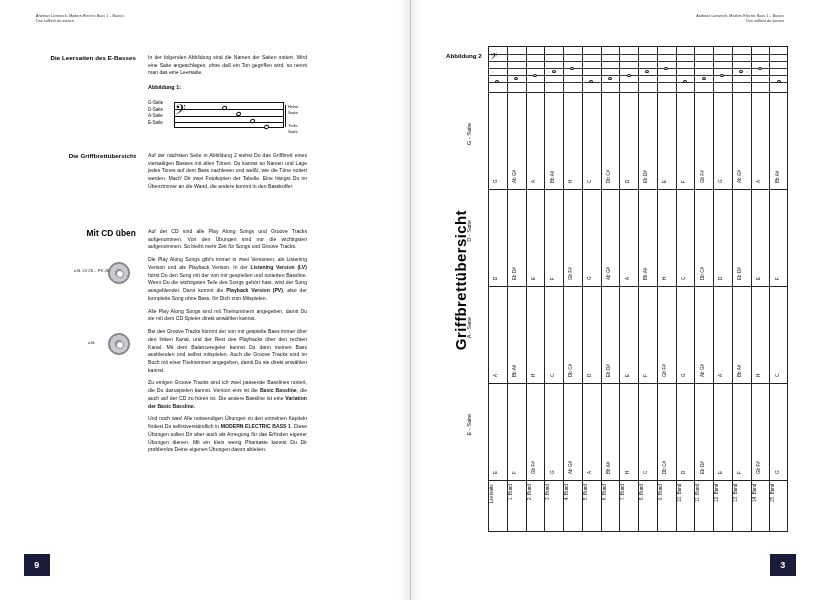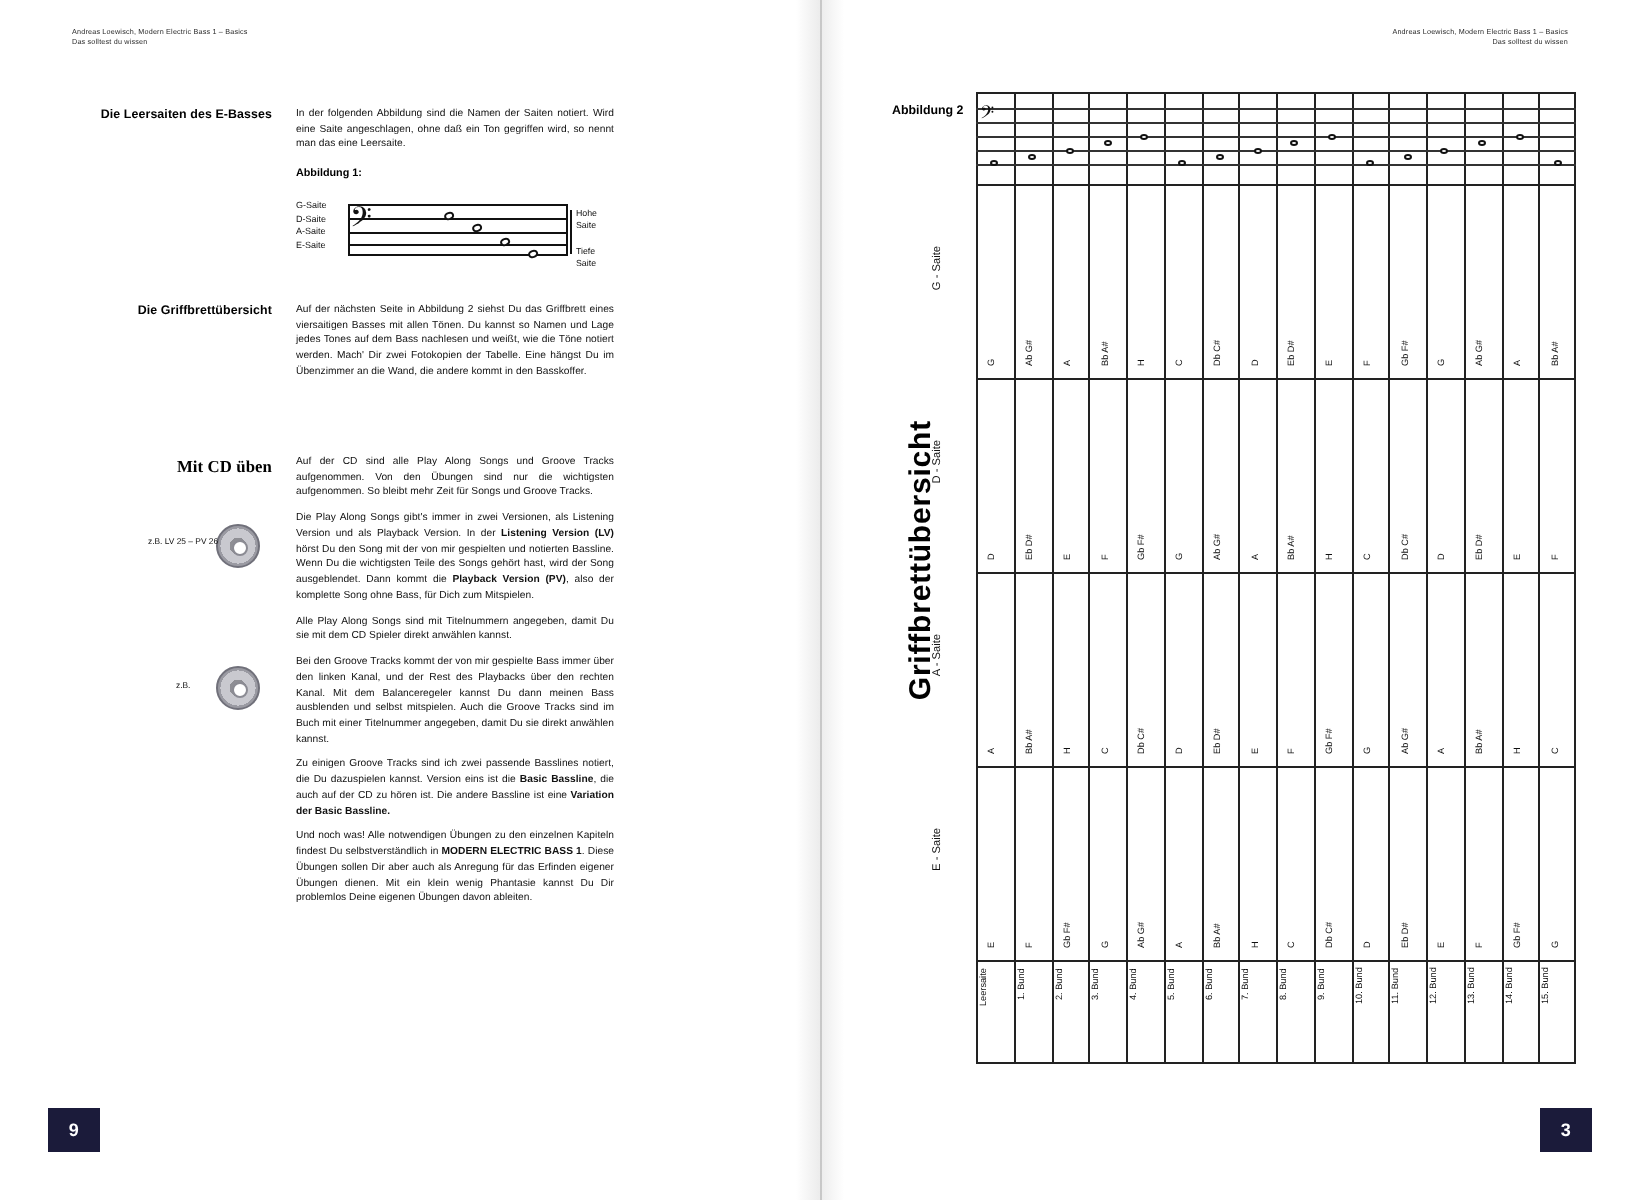--- a/index.html
+++ b/index.html
@@ -71,21 +71,20 @@
   .side-head {
     font-size: 6.2px;
     font-weight: bold;
     color: #000;
     text-align: right;
     line-height: 1.35;
     letter-spacing: 0.05px;
   }
   .side-head.big {
     font-size: 8.4px;
-    font-family: Liberation Serif, serif;
   }
   .body-col {
     width: 159px;
     font-size: 5.1px;
     line-height: 1.52;
     color: #111;
     text-align: justify;
     letter-spacing: 0.02px;
   }
   .body-col p { margin: 0 0 5px 0; }

